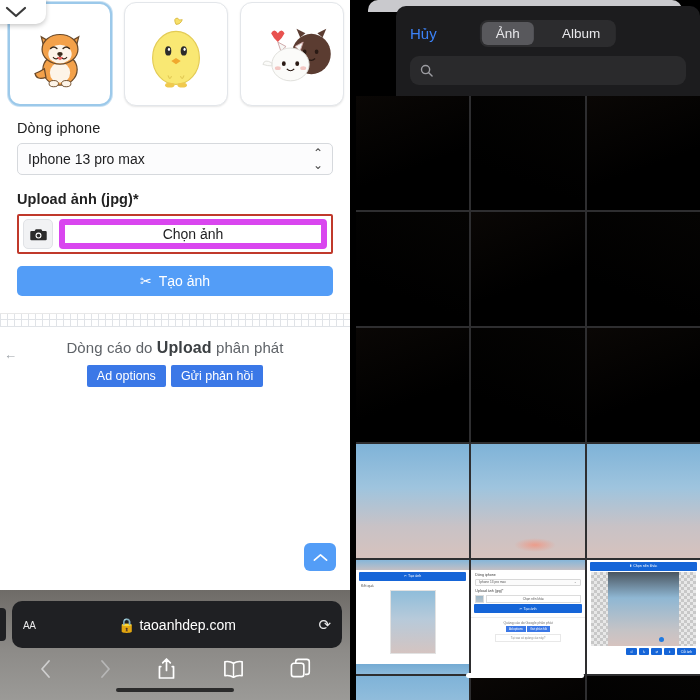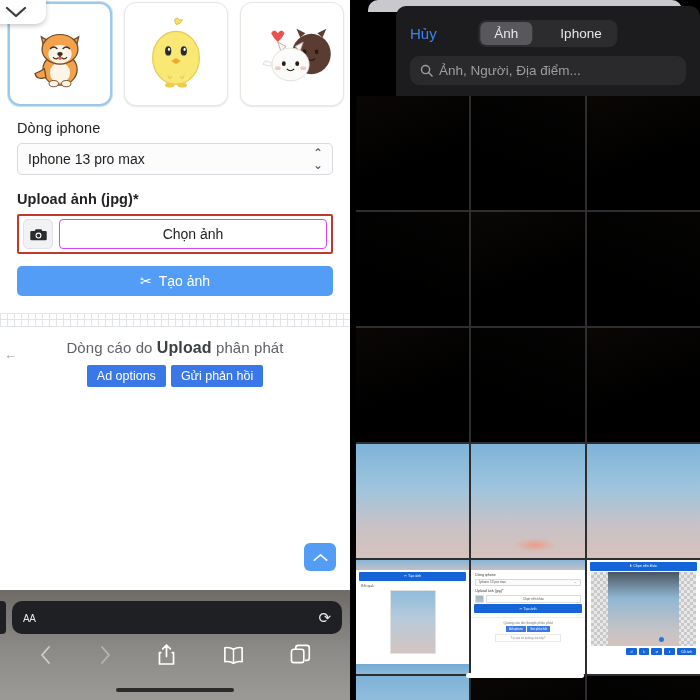--- a/index.html
+++ b/index.html
@@ -79,21 +79,21 @@
     border-radius: 2px;
     margin-top: 6px;
   }
   .cam-btn {
     width: 30px; height: 30px; flex: 0 0 auto;
     border-radius: 5px; background: #f1f2f4; border: 1px solid #e0e2e6;
     display: flex; align-items: center; justify-content: center;
   }
   .choose-file {
     flex: 1; height: 30px;
-    background: #ffffff; border: 1px solid #d946ef; border-radius: 4px;
+    background: #ffffff; border: 6px solid #d946ef; border-radius: 4px;
     display: flex; align-items: center; justify-content: center;
     font-size: 14px; color: #1d1d1f;
   }
   .primary-btn {
     margin-top: 12px; height: 30px; width: 100%;
     background: #539df7; border: none; border-radius: 5px;
     color: #ffffff; font-size: 14px;
     display: flex; align-items: center; justify-content: center; gap: 7px;
   }
 
@@ -140,21 +140,21 @@
     display: flex; align-items: center; justify-content: center;
   }
 
   
   .safari-bar {
     position: absolute; left: 0; bottom: 0; width: 350px; height: 110px;
     background: linear-gradient(180deg,#6e6b67 0%, #8d8b88 55%, #9b9a97 100%);
   }
   .url-wrap { padding: 11px 8px 0; display: flex; align-items: center; gap: 6px; }
   .url-field {
-    flex: 1; height: 33px; background: #1f2023; border-radius: 10px;
+    flex: 1; height: 47px; background: #1f2023; border-radius: 10px;
     display: flex; align-items: center; padding: 0 11px; position: relative;
   }
   .url-aa { color: #e9e9ea; font-size: 13px; letter-spacing: -.3px; }
   .url-aa .small { font-size: 10px; }
   .url-text {
     position: absolute; left: 0; right: 0; text-align: center;
     color: #ffffff; font-size: 14px;
   }
   .url-reload { margin-left: auto; color: #e9e9ea; font-size: 15px; z-index: 2; }
   .url-side {
@@ -413,20 +413,24 @@
       </svg>
     </button>
 
     <div class="safari-bar">
       <div class="url-wrap">
         <div class="url-side"></div>
         <div class="url-field">
           <span class="url-aa">
             <span class="small">AA</span>
           </span>
+          <span class="url-text">
+            <span>🔒</span>
+            <span>taoanhdep.com</span>
+          </span>
           <span class="url-reload">⟳</span>
         </div>
       </div>
       <div class="toolbar-icons">
         <svg width="14" height="22" viewBox="0 0 14 22">
           <path d="M10 3 L3 11 L10 19" stroke="#cfcfcf" stroke-width="1.8" fill="none" stroke-linecap="round" stroke-linejoin="round"></path>
         </svg>
         <svg width="14" height="22" viewBox="0 0 14 22">
           <path d="M4 3 L11 11 L4 19" stroke="#b7b7b7" stroke-width="1.8" fill="none" stroke-linecap="round" stroke-linejoin="round"></path>
         </svg>
@@ -448,29 +452,28 @@
   </div>
 
   <div class="right-panel">
     <div class="sheet-top"></div>
 
     <div class="picker-header">
       <div class="header-row">
         <span class="cancel-link">Hủy</span>
         <div class="segmented">
           <span class="seg active">Ảnh</span>
-          <span class="seg">Iphone</span>
+          <span class="seg">Album</span>
         </div>
       </div>
       <div class="search-bar">
         <svg width="13" height="13" viewBox="0 0 14 14">
           <circle cx="6" cy="6" r="4.4" stroke="#9d9da2" stroke-width="1.5" fill="none"></circle>
           <path d="M9.4 9.4 L13 13" stroke="#9d9da2" stroke-width="1.5" stroke-linecap="round"></path>
         </svg>
-        <span class="search-ph">Ảnh, Người, Địa điểm...</span>
       </div>
     </div>
 
     <div class="photo-grid">
       <div class="cell dark-a"></div>
       <div class="cell dark-b"></div>
       <div class="cell dark-a"></div>
 
       <div class="cell dark-b"></div>
       <div class="cell dark-a"></div>

